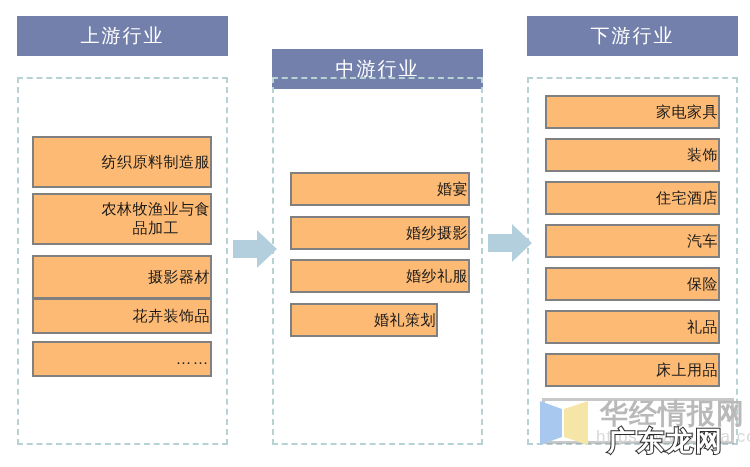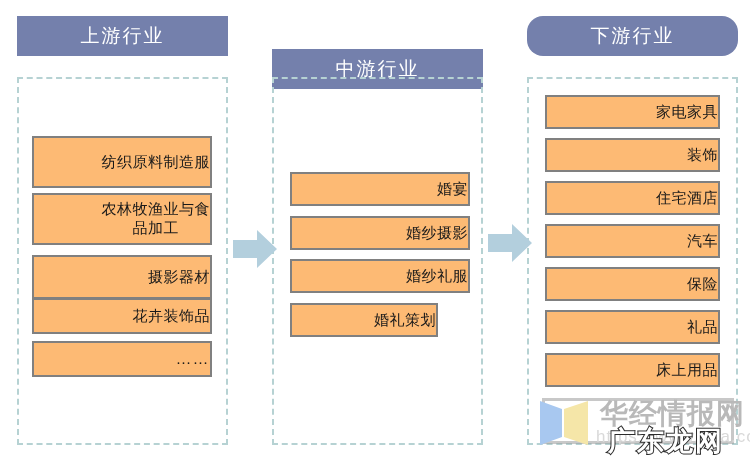--- a/index.html
+++ b/index.html
@@ -25,21 +25,21 @@
     background: #7480ac;
     color: #ffffff;
     display: flex;
     align-items: center;
     justify-content: center;
     font-size: 19px;
     letter-spacing: 2px;
   }
   #header-up    { left: 17px;  top: 16px; width: 211px; }
   #header-mid   { left: 272px; top: 16px; width: 211px; margin-top: 33px; }
-  #header-down  { left: 527px; top: 16px; width: 211px; border-radius: 16px; }
+  #header-down  { left: 527px; top: 16px; width: 211px; }
 
   
   .dashed-col {
     position: absolute;
     top: 77px;
     height: 368px;
     border: 2px dashed #b6d2d3;
     box-sizing: border-box;
     background: transparent;
   }

